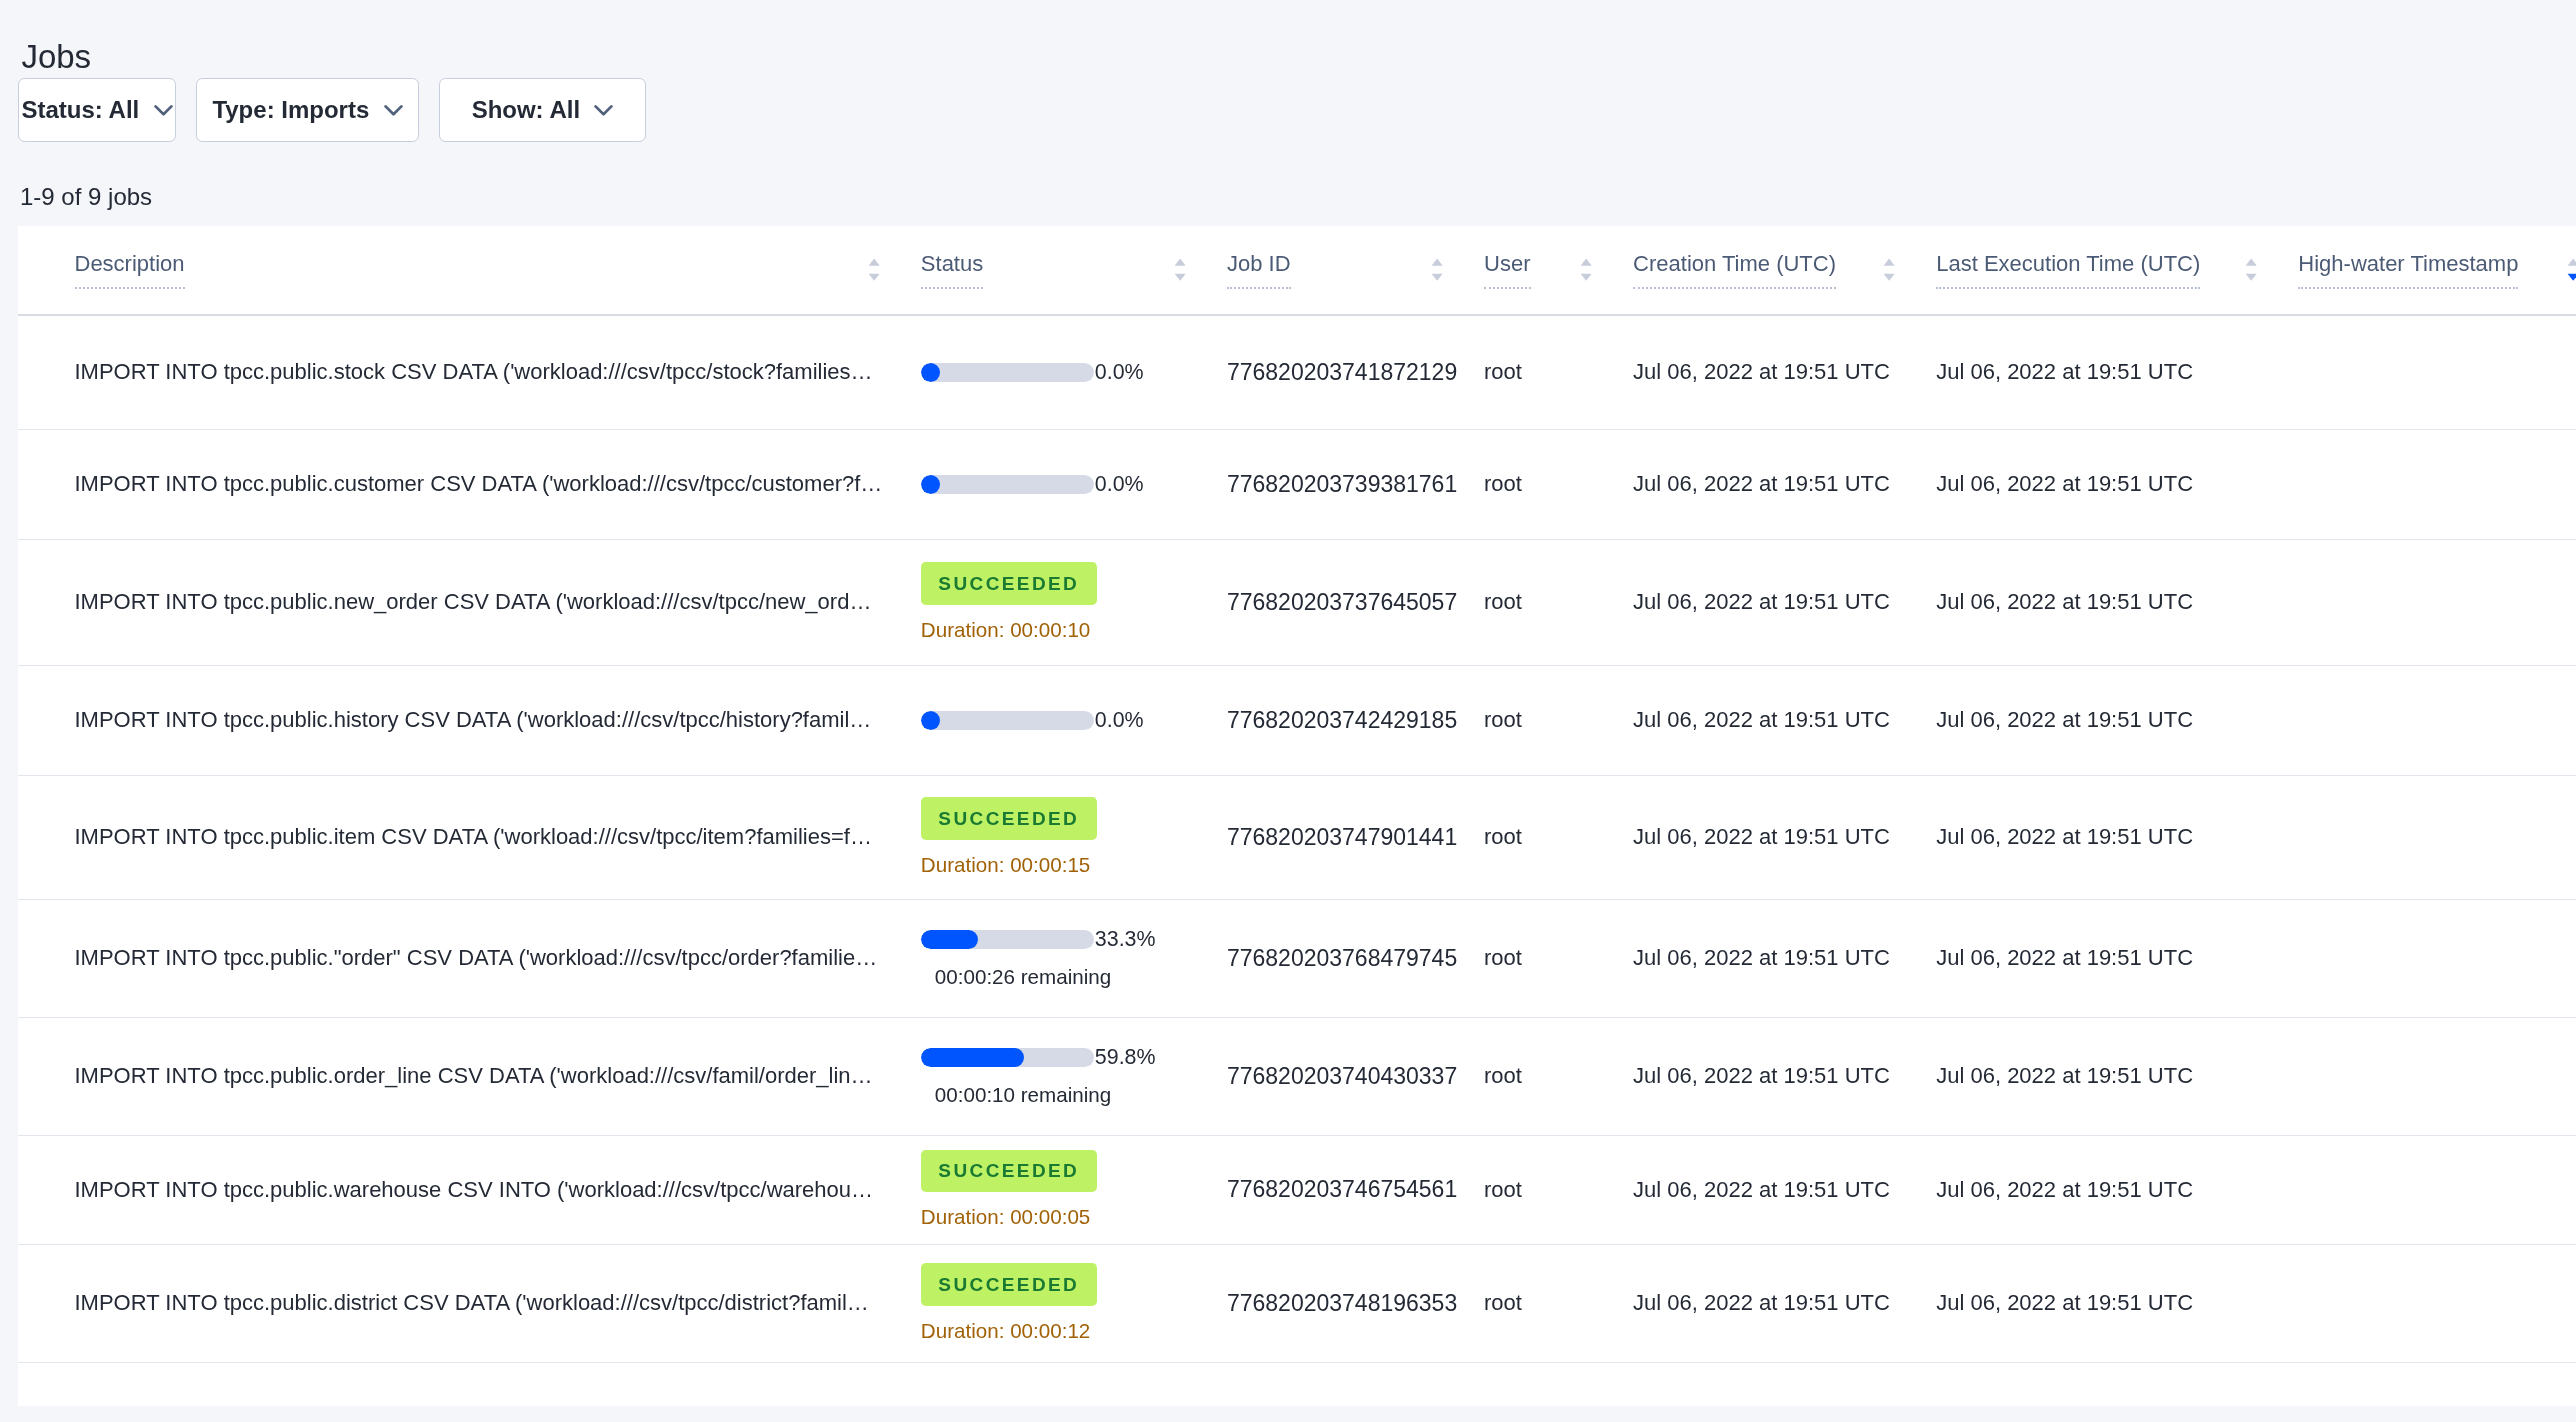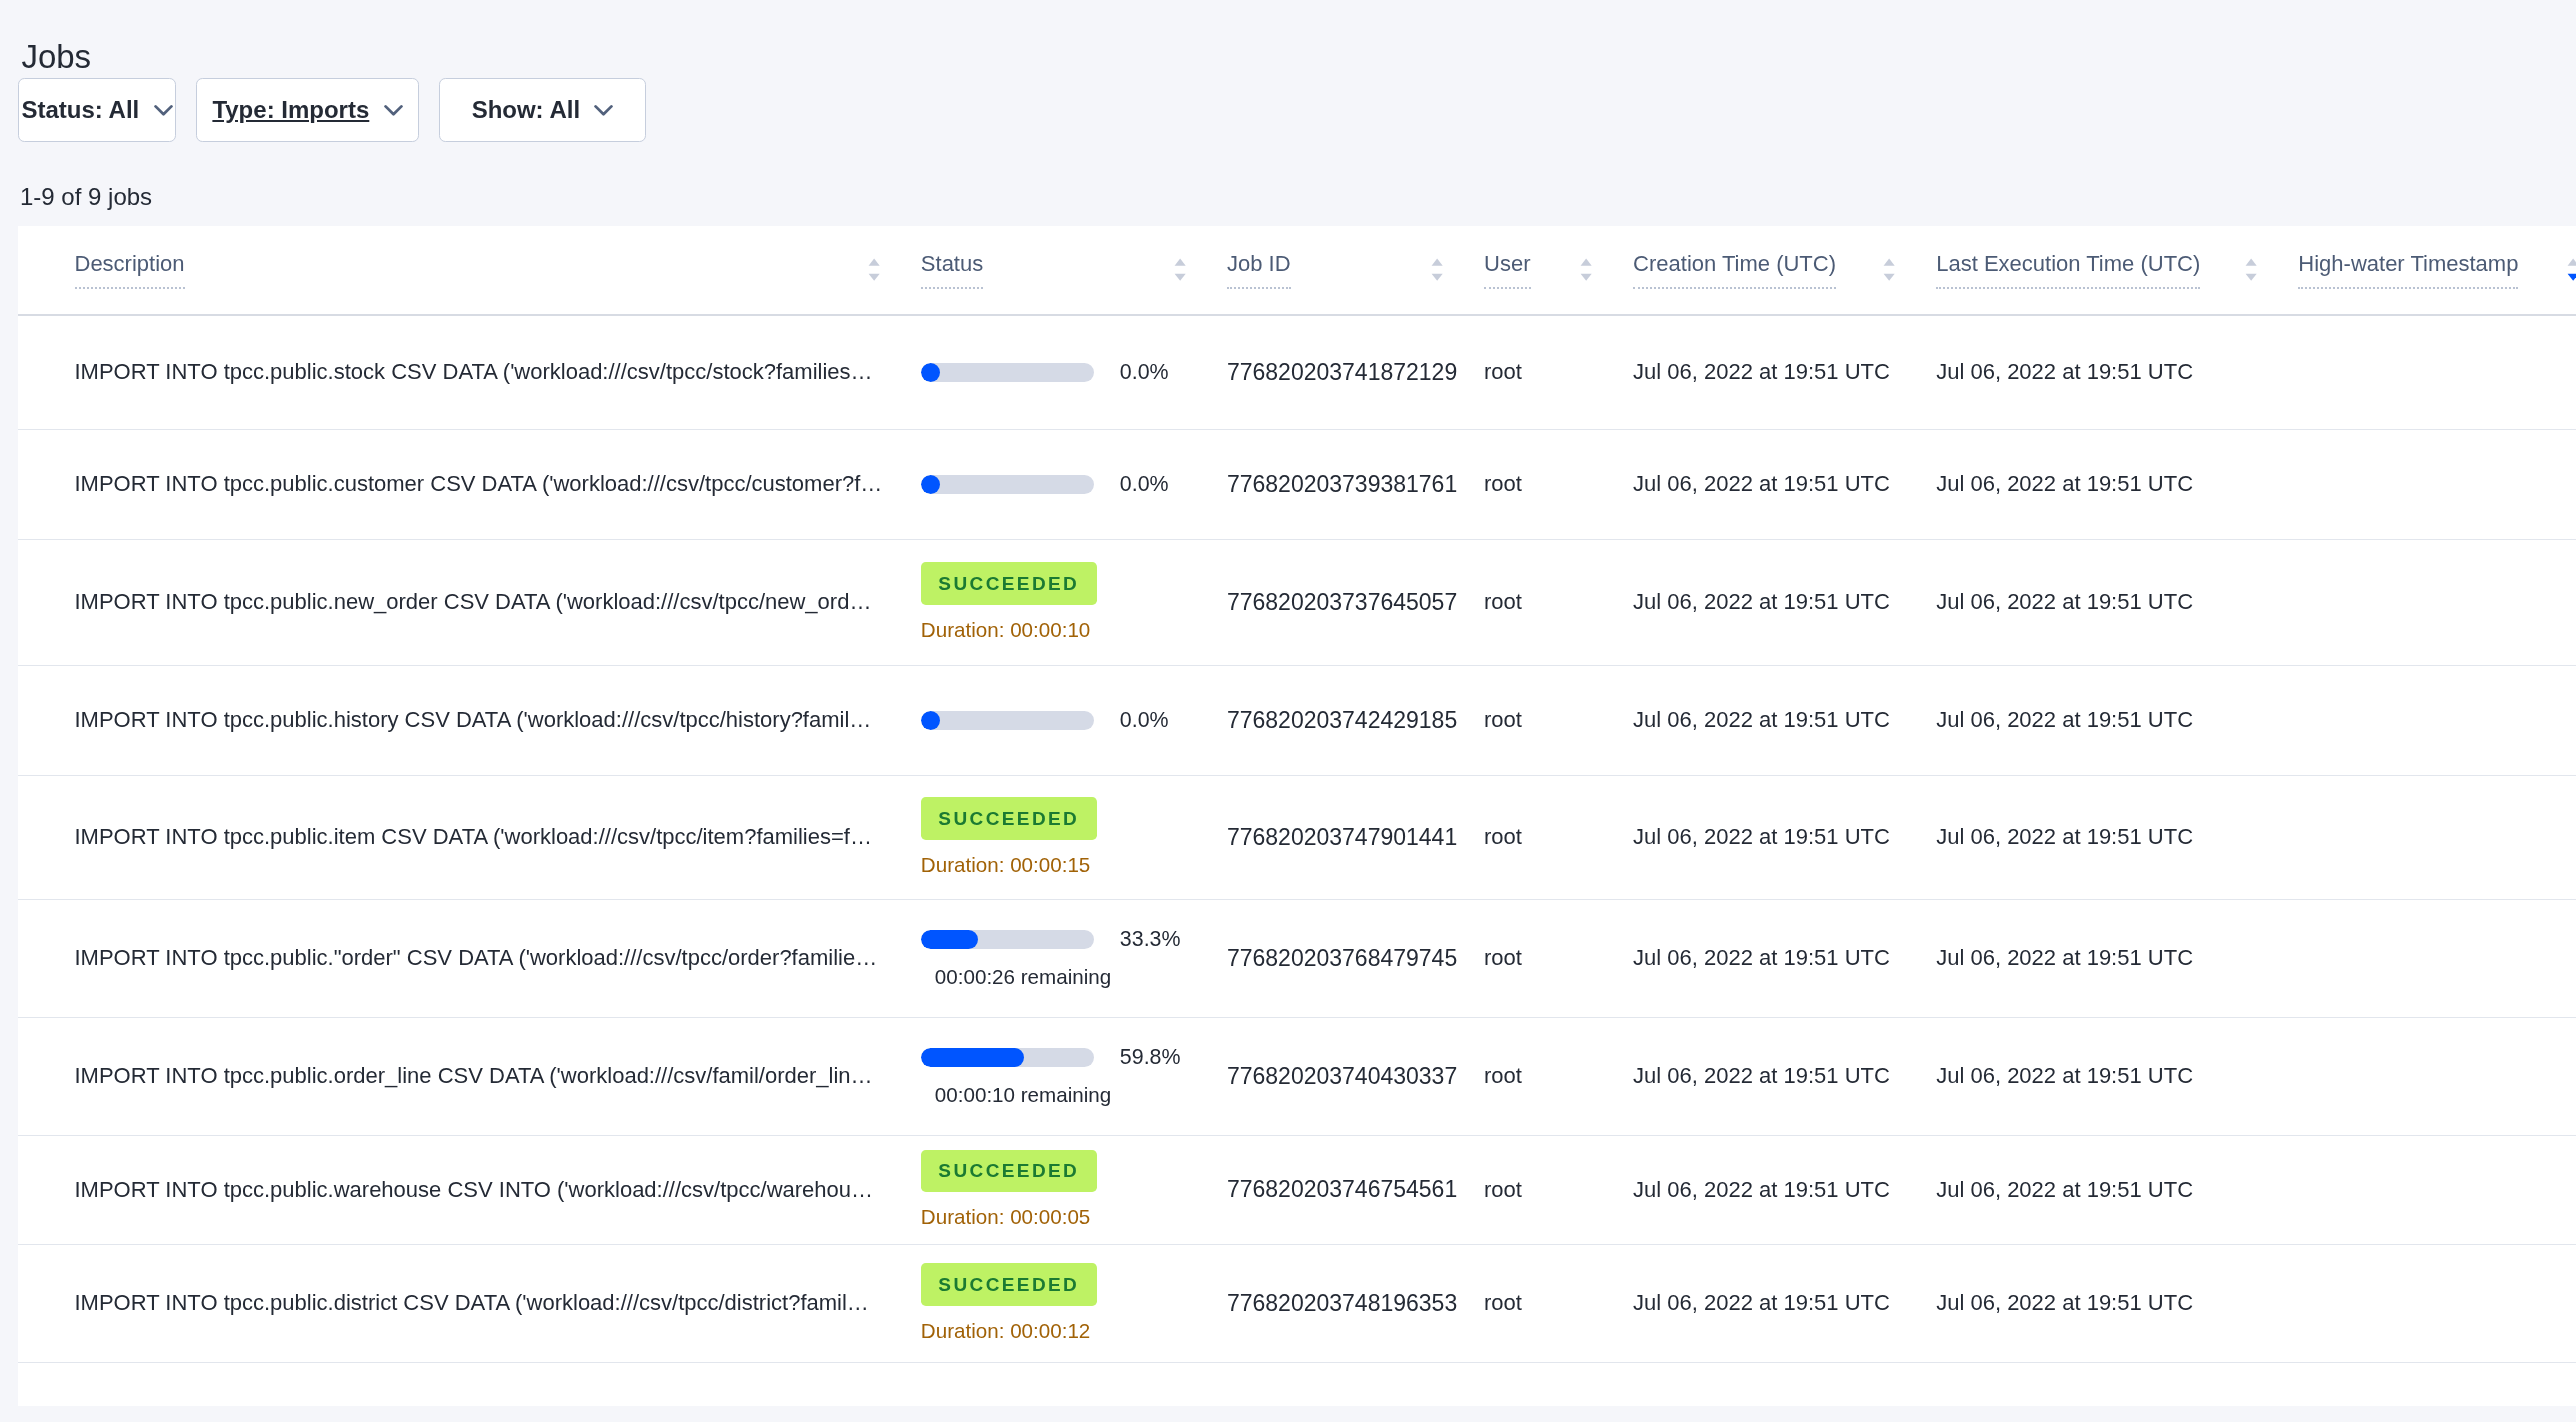--- a/index.html
+++ b/index.html
@@ -20,21 +20,21 @@
     display:flex;gap:20px;
   }
   .dropdown{
     height:64px;background:#ffffff;
     border:1.6px solid #c6cedd;border-radius:6.4px;
     display:flex;align-items:center;justify-content:center;gap:14.3px;
     font-size:24px;font-weight:700;color:#242a35;
     box-sizing:border-box;cursor:pointer;
   }
   .dd-status{width:158px;}
-  .dd-type{width:223px;text-decoration:underline;}
+  .dd-type{width:223px;}
   .dd-show{width:207px;}
   .chevron{width:19px;height:12.7px;display:inline-block;}
   .summary{
     position:absolute;left:20px;top:183px;
     font-size:24px;font-weight:400;color:#242a35;
   }
   .card{
     position:absolute;left:17.5px;top:226px;
     width:2603px;height:1180px;background:#ffffff;
   }
@@ -56,21 +56,21 @@
   .sort-arrows{flex:0 0 auto;margin-left:9.5px;}
   .arr{display:block;}
   td{padding:0;vertical-align:middle;font-size:22px;color:#242a35;}
   td.desc{
     padding-left:57px;font-size:22px;
     white-space:nowrap;overflow:hidden;text-overflow:clip;
     cursor:pointer;
   }
   td.jobid{font-size:23px;}
   .status-stack{display:flex;flex-direction:column;justify-content:center;}
-  .progress-line{display:flex;align-items:center;gap:26px;}
+  .progress-line{display:flex;align-items:center;gap:1px;}
   .bar{
     width:173px;height:19px;background:#d5dae6;border-radius:9.5px;
     position:relative;overflow:hidden;flex:0 0 auto;
   }
   .bar-fill{
     height:19px;border-radius:9.5px;min-width:19px;
     background:#0055ff;
   }
   .pct{font-size:21.4px;color:#242a35;}
   .remaining{font-size:20.6px;color:#242a35;margin-top:12.7px;margin-left:14px;}

